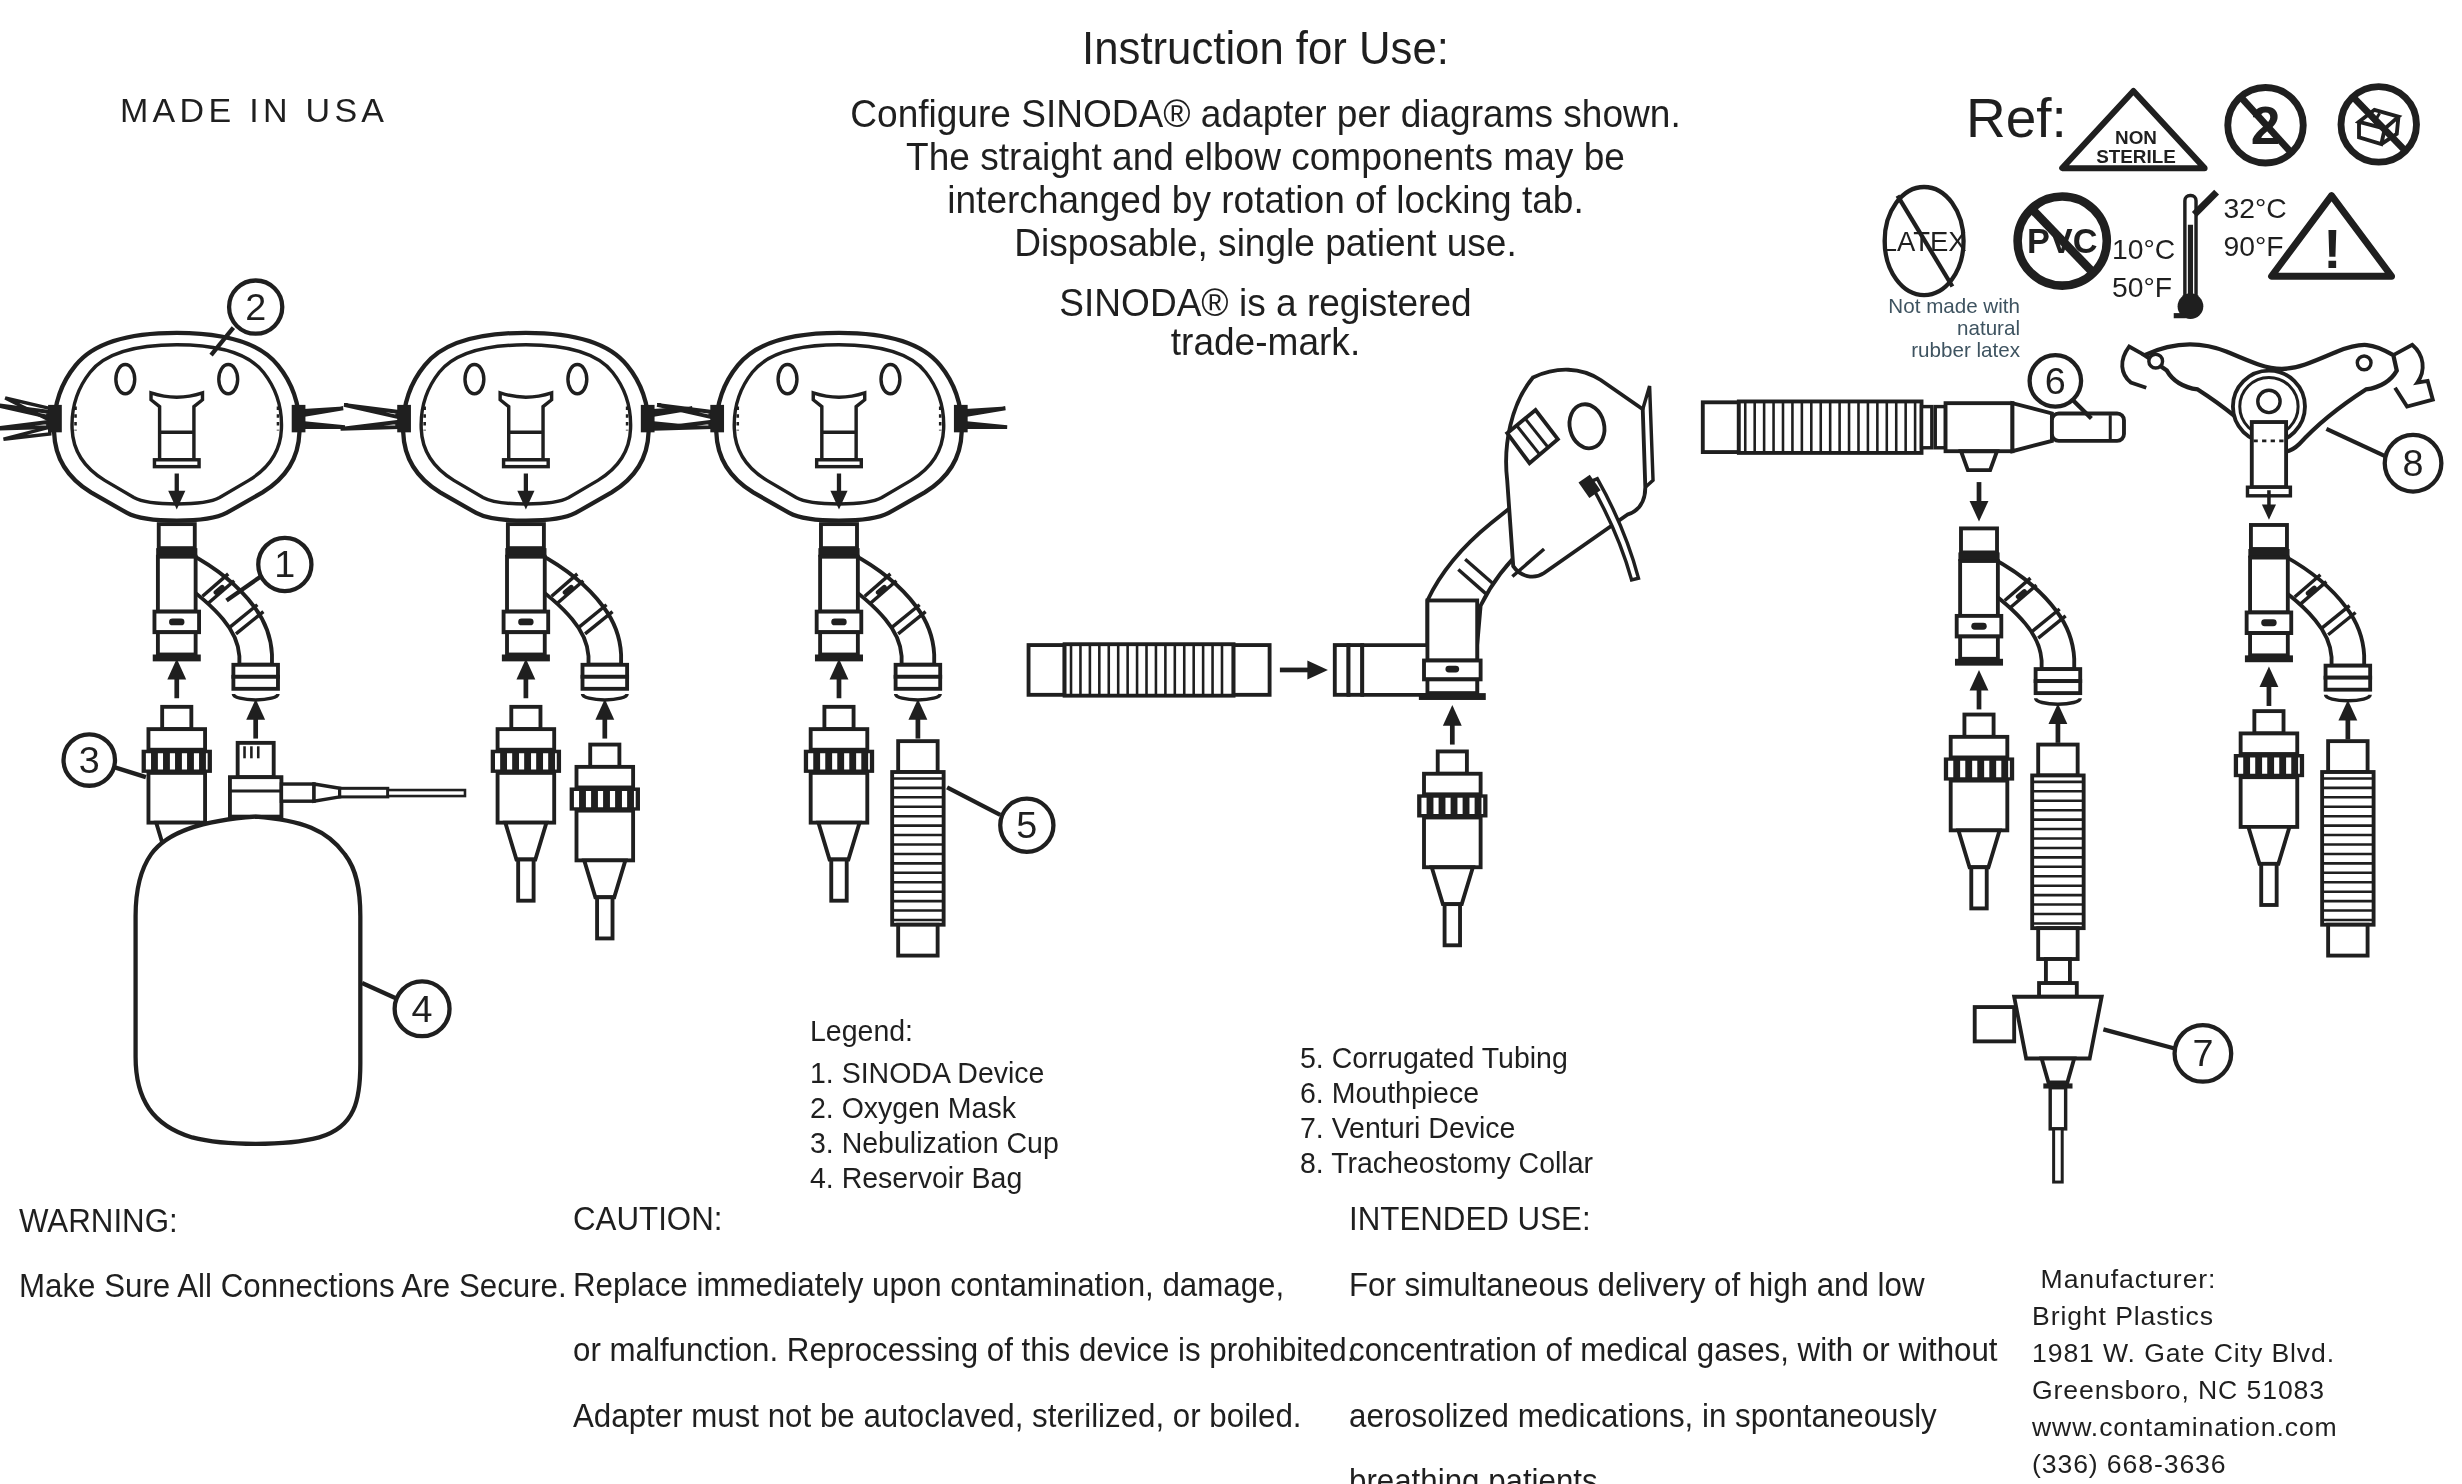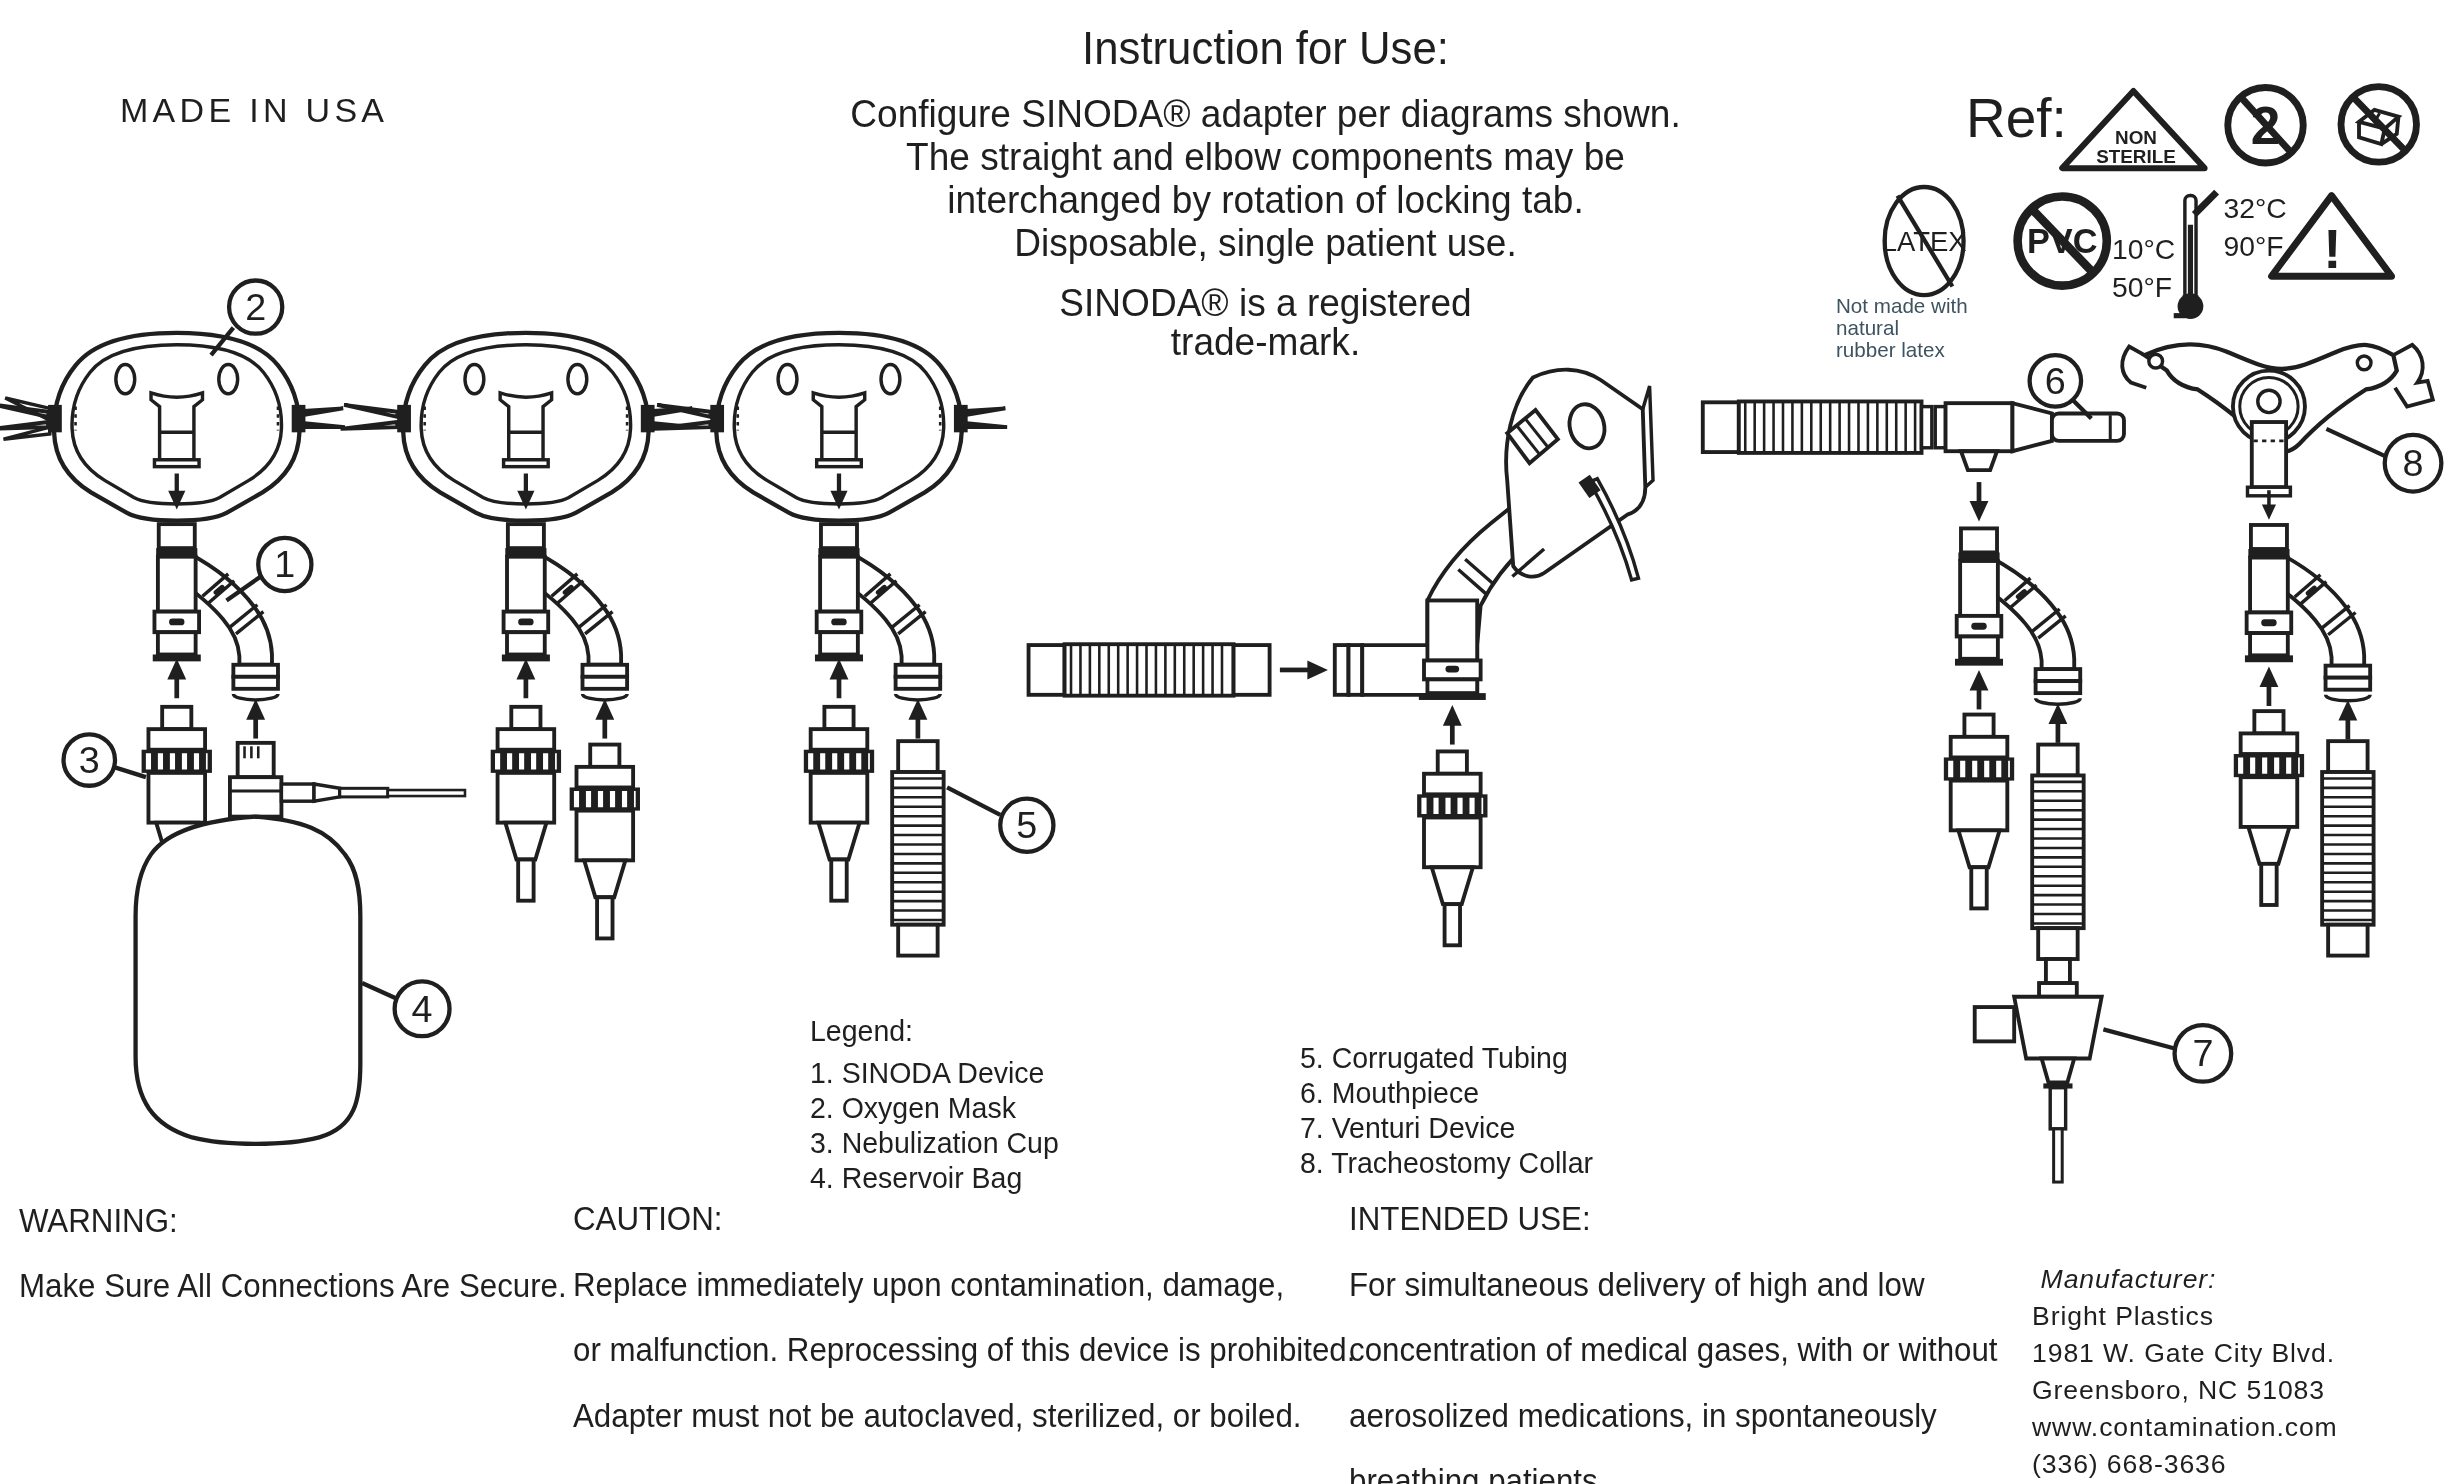--- a/index.html
+++ b/index.html
@@ -11,38 +11,38 @@
 
   
   .made-in{left:120px;top:63px;font-size:34px;letter-spacing:4.3px;margin-top:28px;}
   .title-wrap{left:755px;top:20.6px;width:1021px;text-align:center;
               transform:scaleX(.95);transform-origin:center top;}
   .title{font-size:46px;}
   .instr{margin-top:17px;font-size:39px;line-height:43px;}
   .tm{margin-top:19px;font-size:39px;line-height:39px;}
 
   .ref-label{left:1966px;top:86px;font-size:55px;text-align:center;}
-  .latex-note{left:1836px;top:295px;width:184px;text-align:left;
+  .latex-note{left:1836px;top:295px;width:184px;text-align:right;
               font-size:20.6px;line-height:22px;color:#3e5360;}
 
   .legend1{left:810px;top:1014px;transform:scaleX(.95);transform-origin:left top;}
   .legend2{left:1300px;top:1040px;transform:scaleX(.95);transform-origin:left top;}
   .legend-h{font-size:30px;margin-bottom:6.9px;}
   .legend-item{font-size:30px;line-height:35px;}
 
   .foot{transform:scaleX(.92);transform-origin:left top;}
   .foot-h{font-size:34px;}
   .foot-line{font-size:34px;}
   .warning{left:19px;top:1201px;}
   .warning .foot-line{margin-top:26px;}
   .caution{left:573px;top:1199px;}
   .caution .foot-line,.intended .foot-line{margin-top:26.6px;}
   .intended{left:1349px;top:1199px;}
   .manu{left:2032px;top:1261px;font-size:26.6px;line-height:37px;letter-spacing:0.9px;}
-  .manu-h{padding-left:8.6px;font-style:italic;}
+  .manu-h{padding-left:8.6px;}
 </style>
 </head>
 <body>
 
 <svg width="2462" height="1484" viewBox="0 0 2870 1730">
   <defs>
 
     <g id="g-mask">
       <g stroke="#1f1f1f" stroke-width="4.5" fill="none">
         <path d="M -150 92 L -212 84 L -150 98 Z" fill="#fff"></path>

